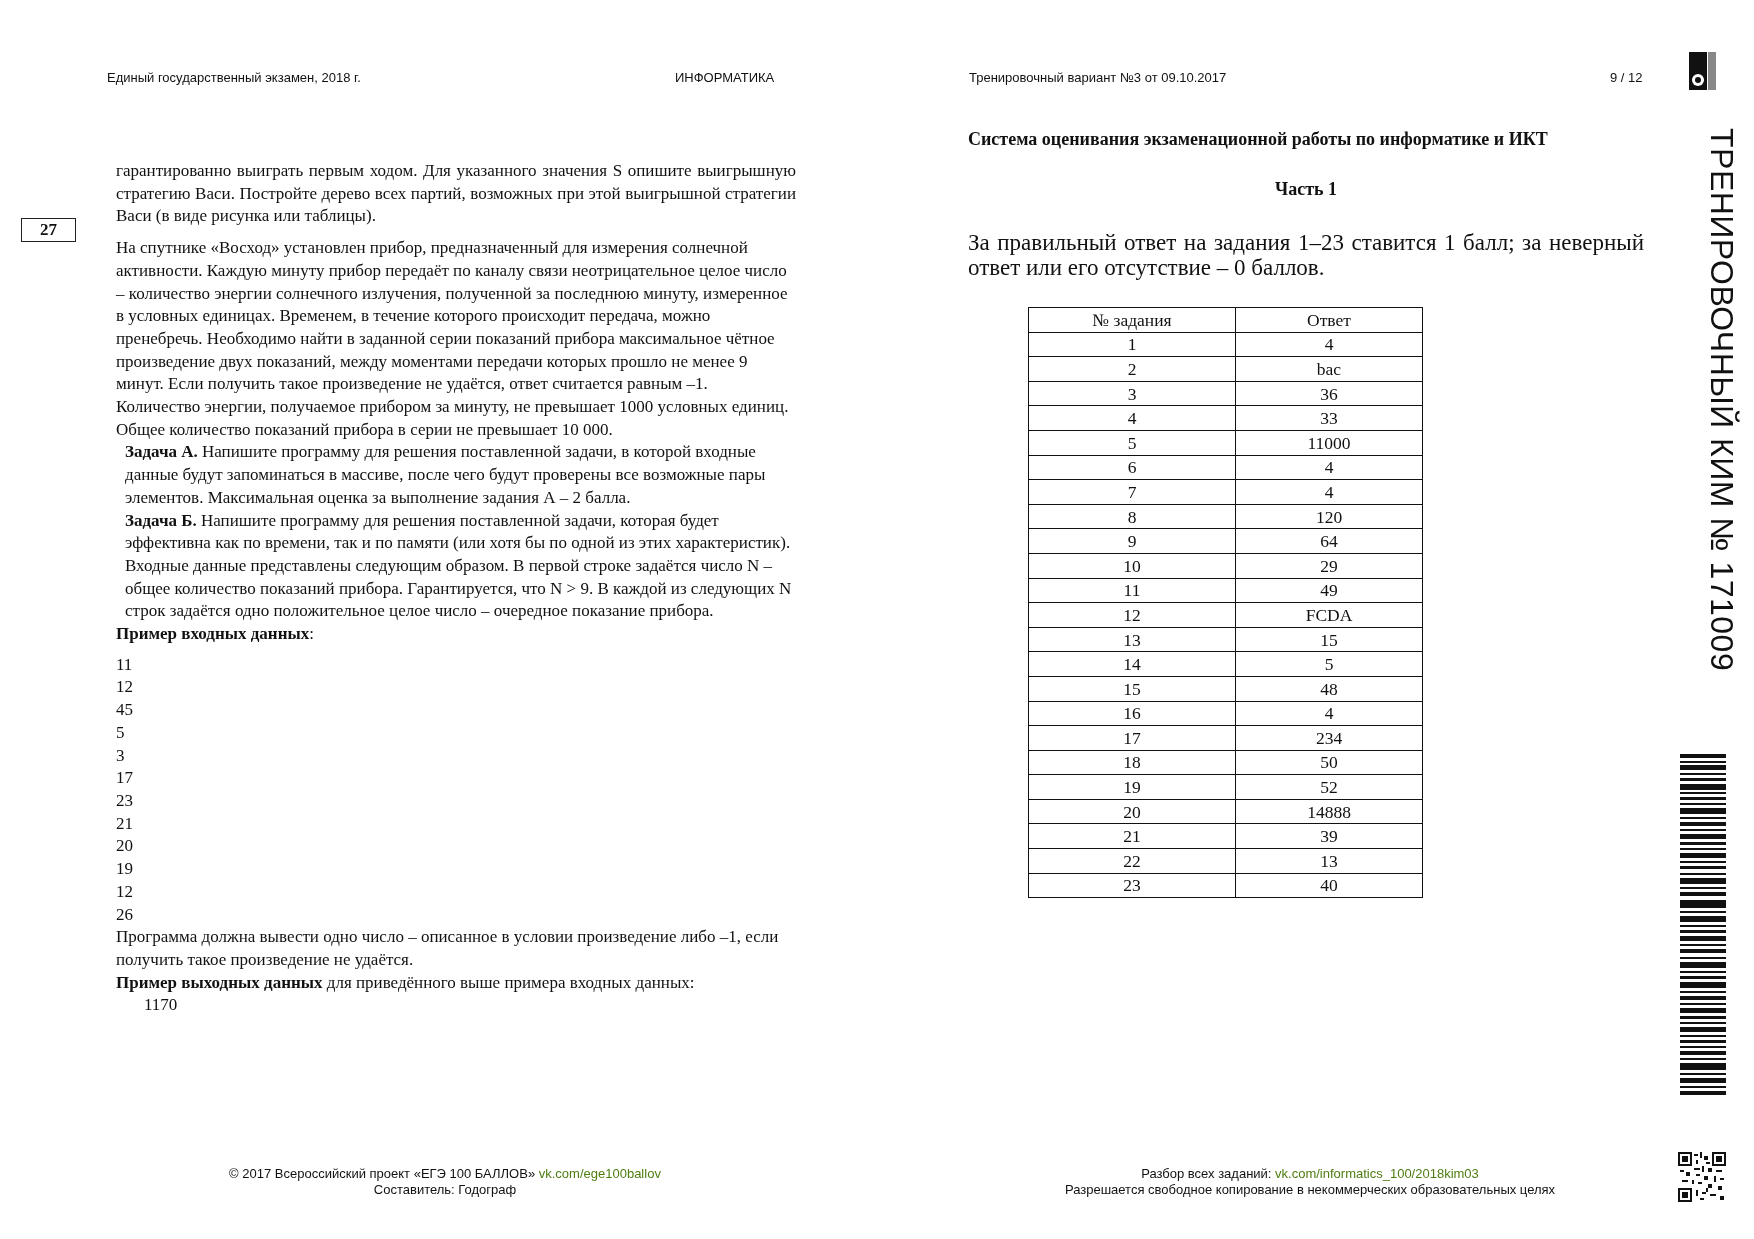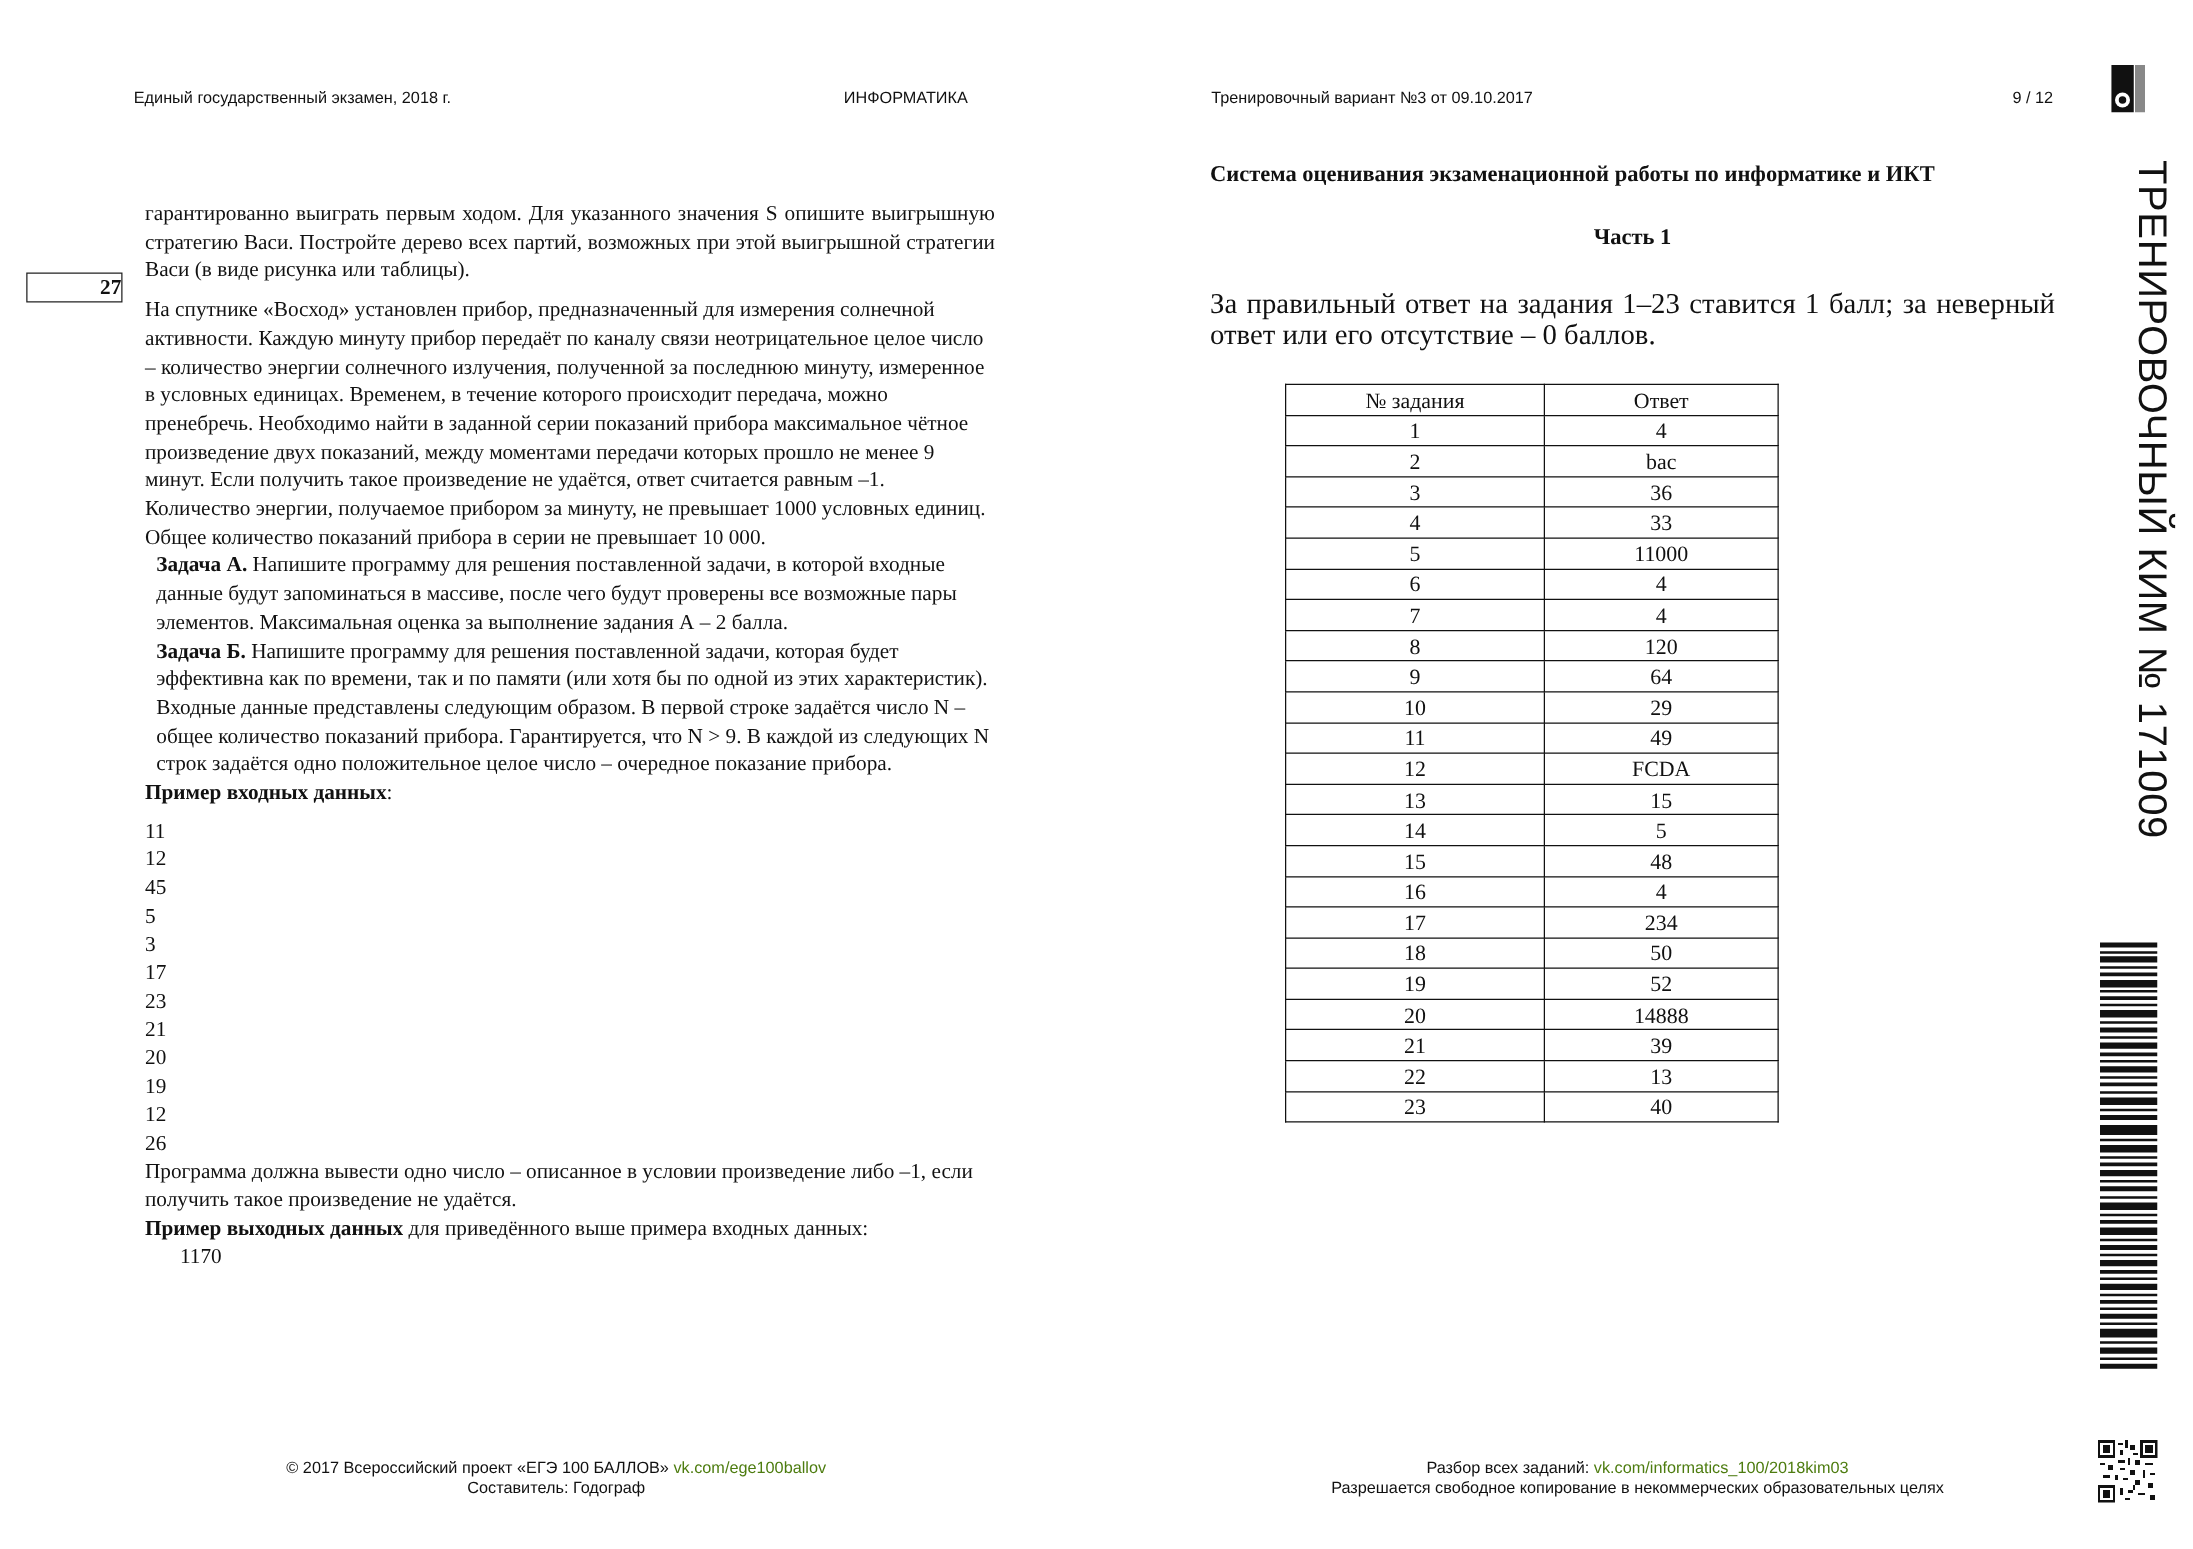--- a/index.html
+++ b/index.html
@@ -5,22 +5,22 @@
   html, body { margin: 0; padding: 0; background: #ffffff; }
   body { width: 1754px; height: 1239px; position: relative; overflow: hidden; color: #111; }
   .sans { font-family: "Liberation Sans", sans-serif; }
   .serif { font-family: "Liberation Serif", serif; }
   .abs { position: absolute; }
 
   .hdr { top: 70px; font-size: 13px; white-space: nowrap; }
 
   .left-body { left: 116px; top: 139px; width: 680px; font-size: 17px; line-height: 22.7px; margin-top: 21px; }
   .left-body p { margin: 0; }
-  .task-num { left: 21px; top: 218px; width: 77px; height: 24px; border: 1px solid #222; box-sizing: border-box;
-              font-family: "Liberation Serif", serif; font-weight: bold; font-size: 17px; text-align: right; line-height: 22px; }
+  .task-num { left: 21px; top: 218px; width: 55px; height: 24px; border: 1px solid #222; box-sizing: border-box;
+              font-family: "Liberation Serif", serif; font-weight: bold; font-size: 17px; text-align: center; line-height: 22px; }
   .para27 { margin-top: 9px !important; }
   .indent { padding-left: 9px; }
   .b { font-weight: bold; }
   .input-list { margin-top: 8px !important; }
   .input-list div { line-height: 22.7px; }
   .out-val { padding-left: 28px; }
 
   .footer-left { left: 160px; top: 1166px; width: 570px; text-align: center; font-size: 13px; line-height: 16px; }
   .footer-right { left: 1000px; top: 1166px; width: 620px; text-align: center; font-size: 13px; line-height: 16px; }
   a.lnk { color: #4d7c0f; }

